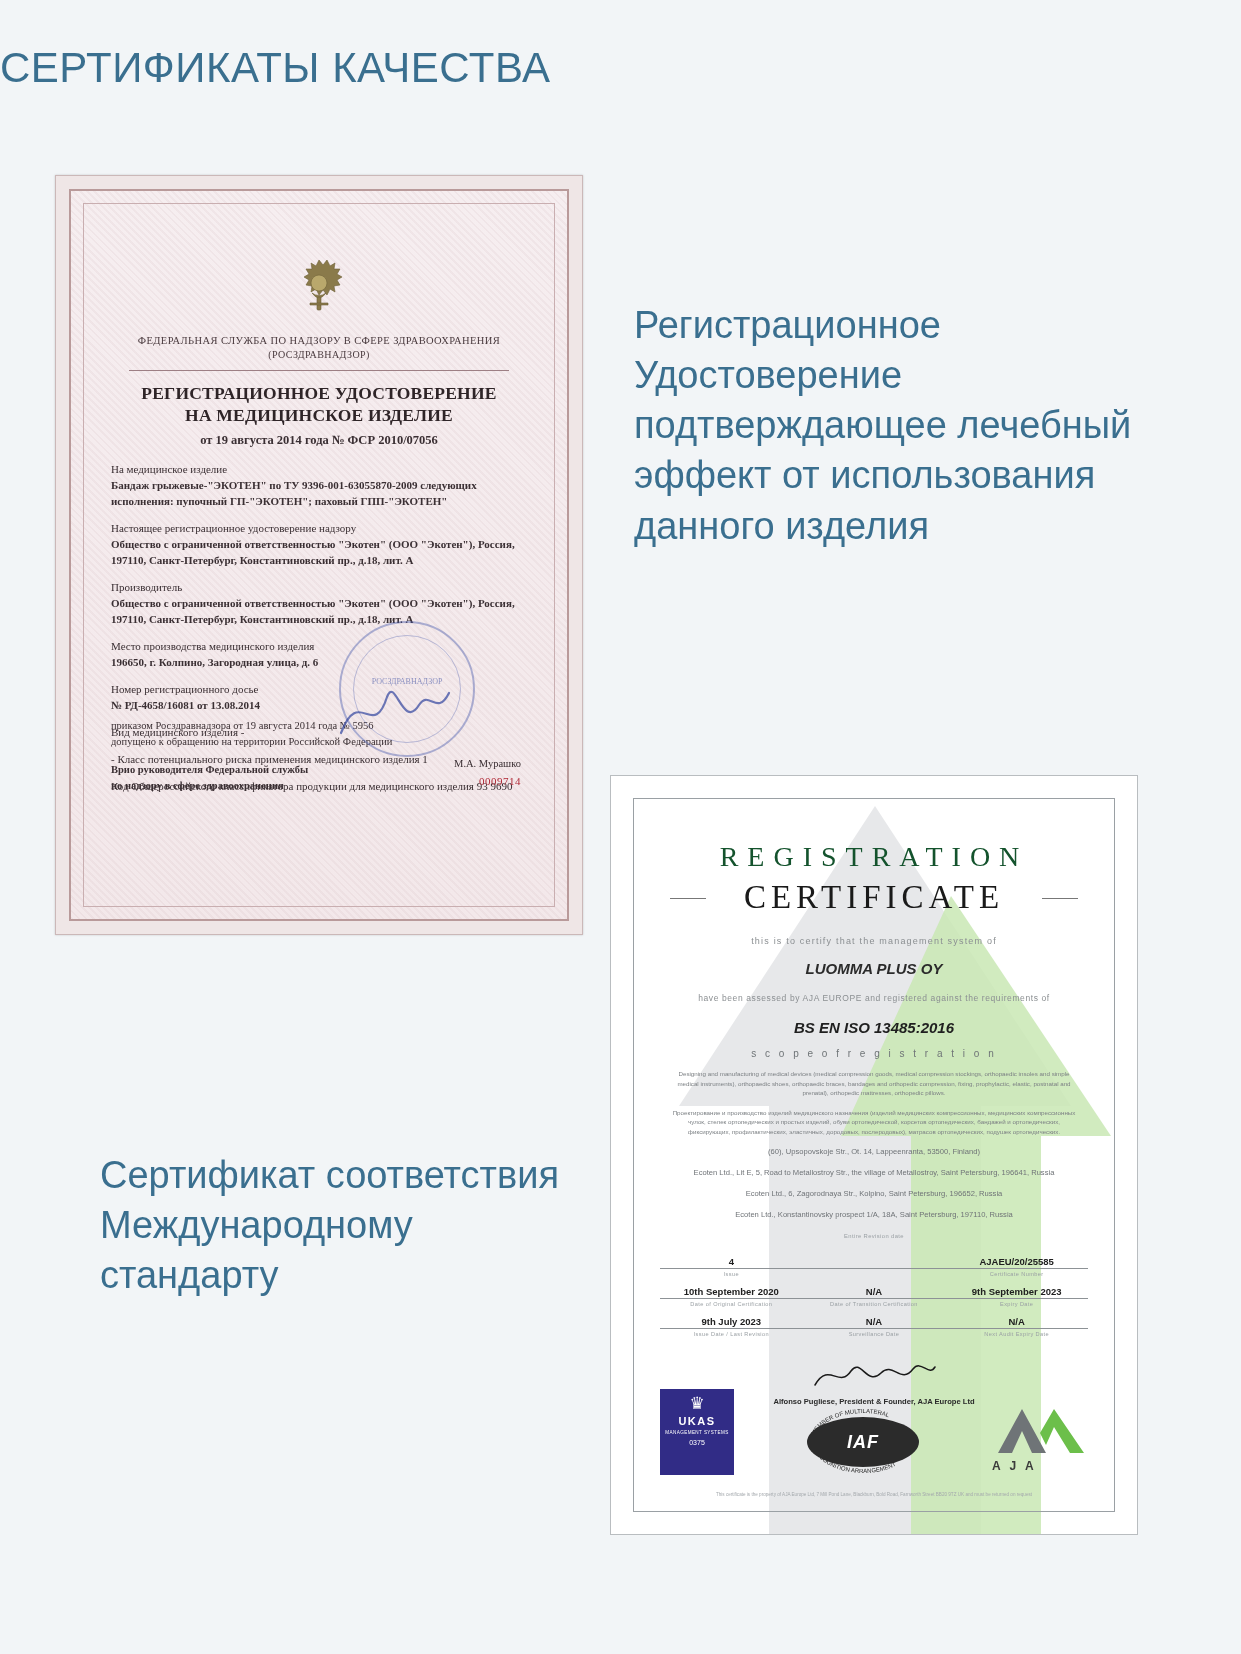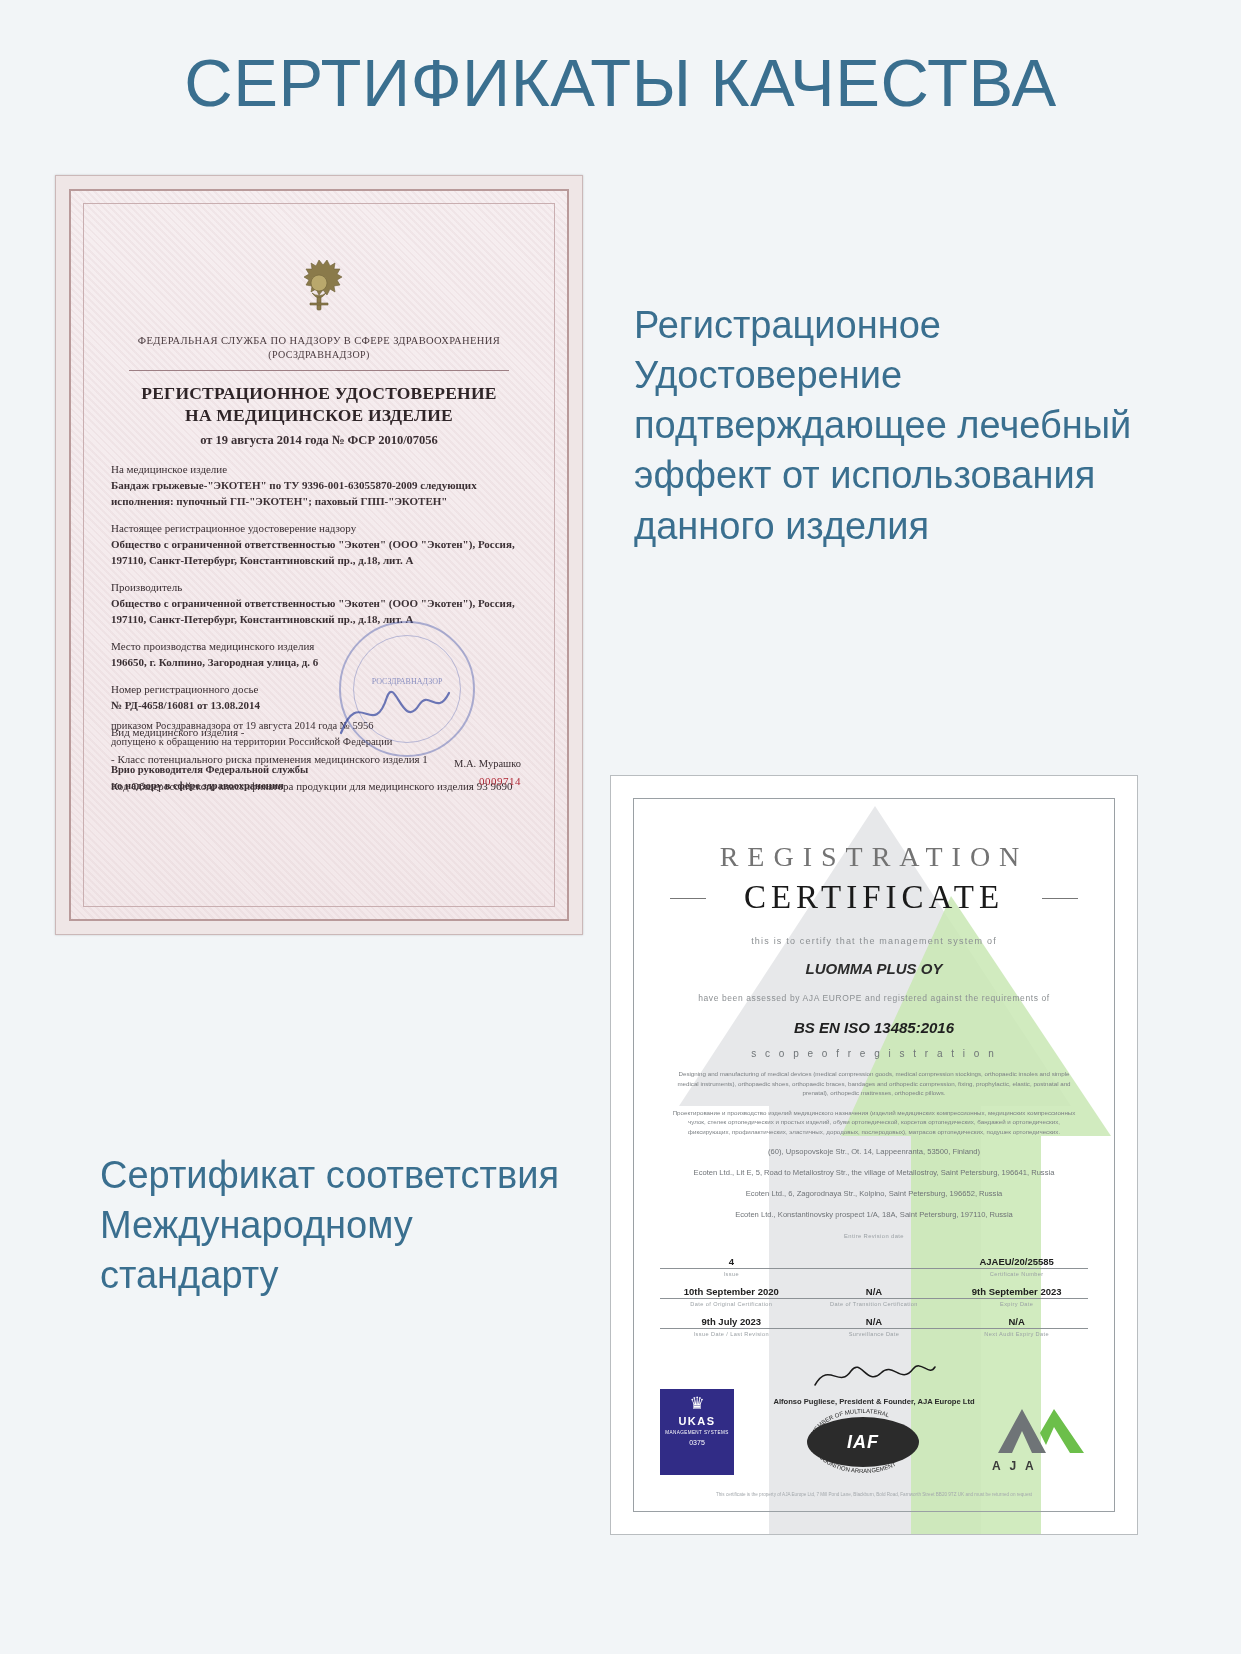--- a/index.html
+++ b/index.html
@@ -14,22 +14,21 @@
     font-family: "Liberation Sans", sans-serif;
     overflow: hidden;
   }
 
   
   .page-title {
     position: absolute;
     top: 44px;
     left: 0;
     width: 1241px;
-    text-align: center;
-    font-size: 67px;
+    font-size: 42px;
     letter-spacing: 0.5px;
     color: #3a6f8f;
     font-weight: 400;
   }
 
   
   .caption {
     position: absolute;
     color: #3a6f8f;
     font-size: 38px;
@@ -203,21 +202,21 @@
     border: 1px solid #9aa0a4;
     box-sizing: border-box;
     padding: 20px 26px;
     font-family: "Liberation Sans", sans-serif;
     color: #333;
   }
   .c2-reg {
     text-align: center;
     font-size: 28px;
     letter-spacing: 9px;
-    color: #737373;
+    color: #14532d;
     font-family: "Liberation Serif", serif;
     margin-top: 22px;
   }
   .c2-cert {
     text-align: center;
     font-size: 33px;
     letter-spacing: 5px;
     color: #1a1a1a;
     font-family: "Liberation Serif", serif;
     margin-top: 6px;

